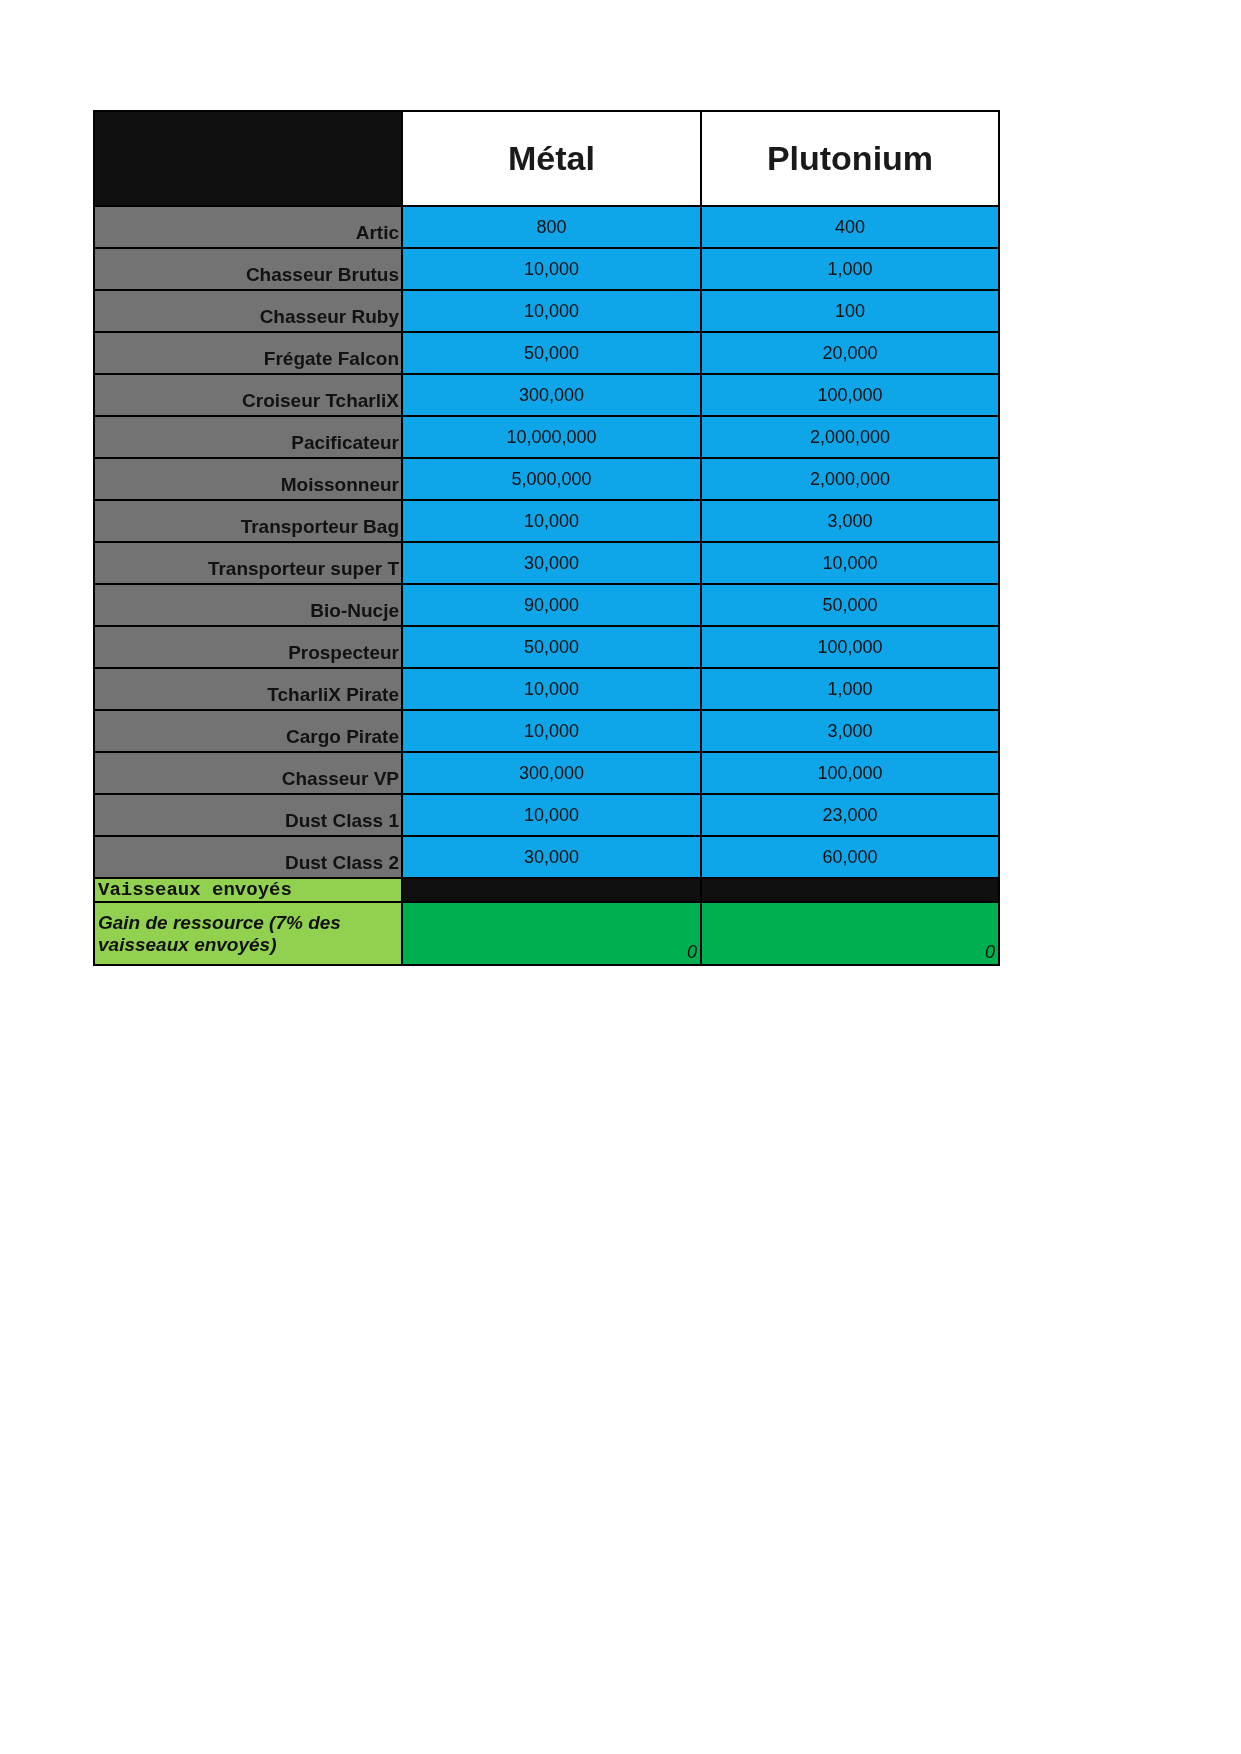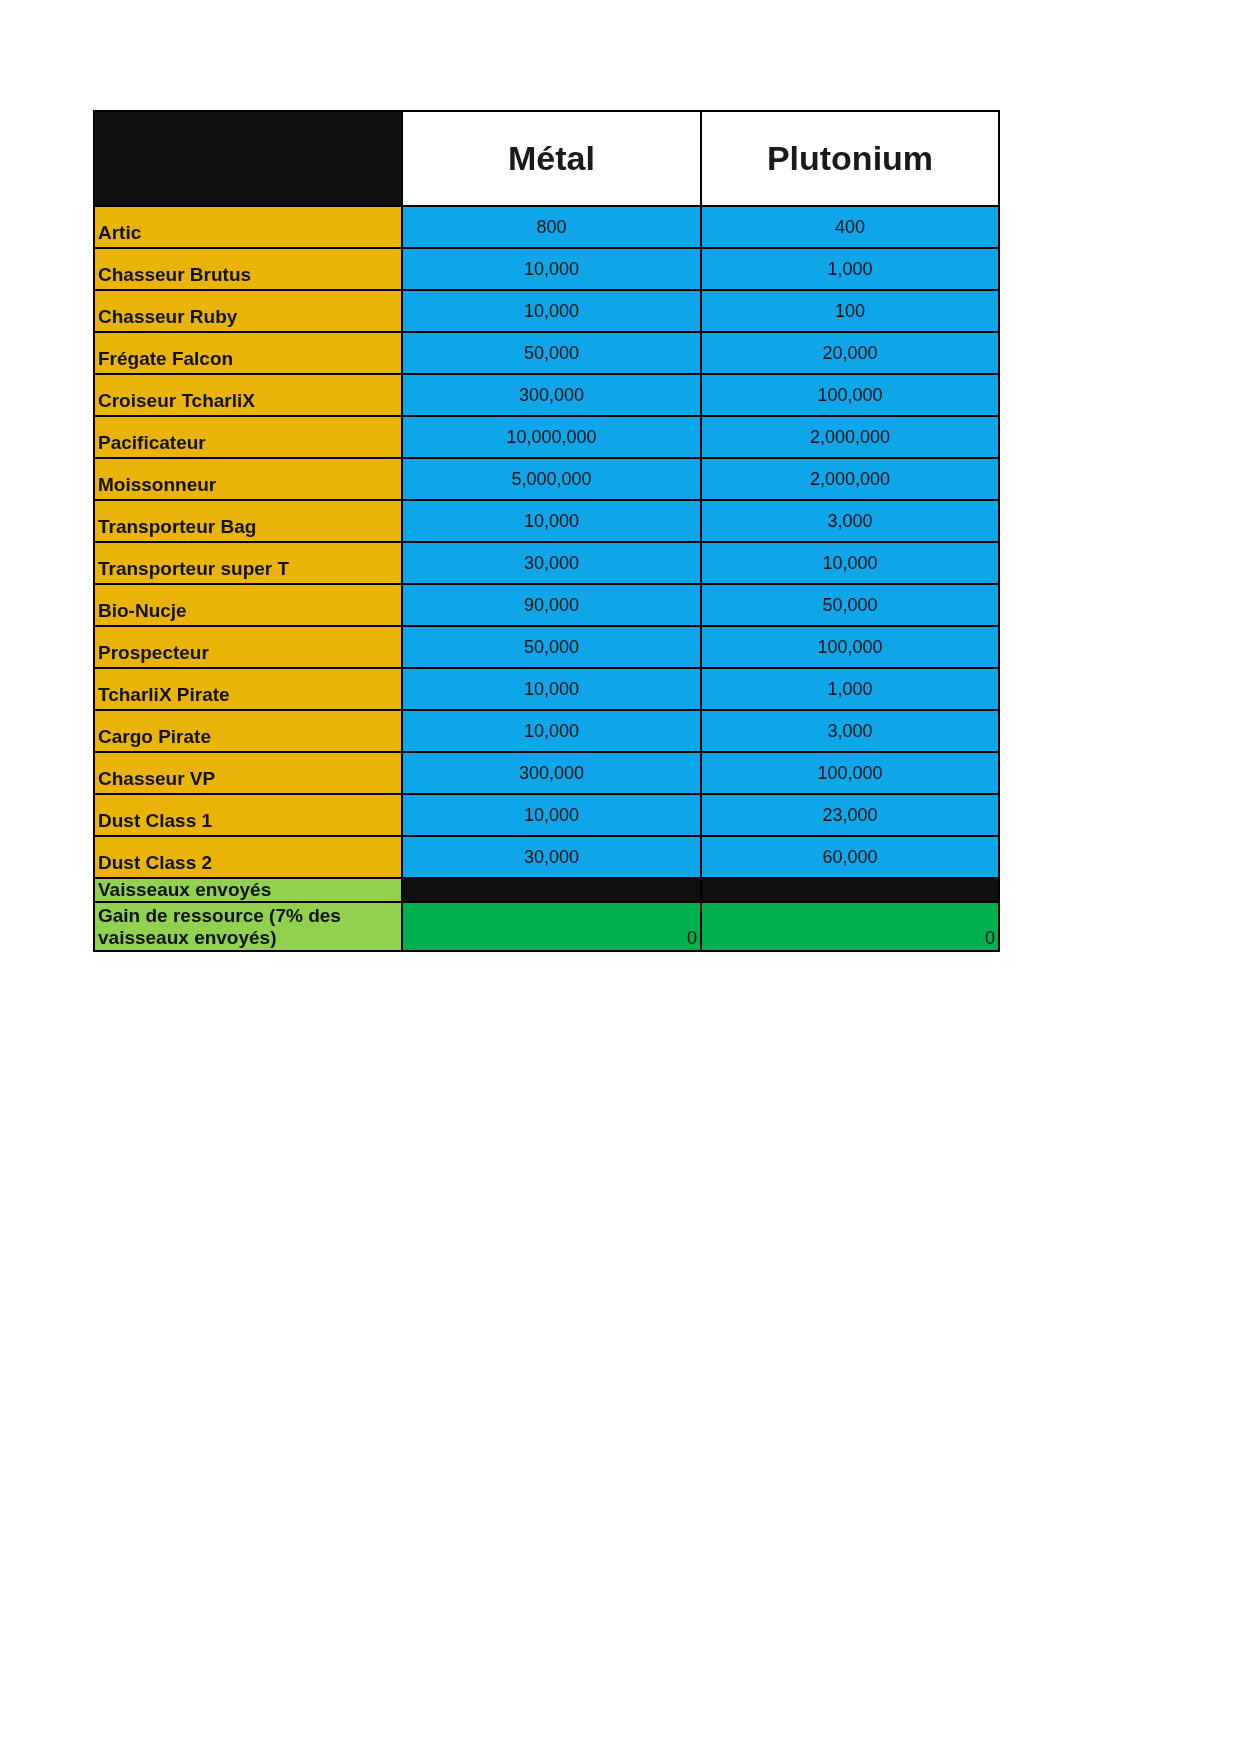--- a/index.html
+++ b/index.html
@@ -27,24 +27,24 @@
   th.corner-cell { background: #0f0f0f; }
   th.col-head {
     background: #ffffff;
     font-weight: bold;
     font-size: 34px;
     text-align: center;
     vertical-align: middle;
     color: #1a1a1a;
   }
   td.row-label {
-    background: #eab308;
+    background: #737373;
     font-weight: bold;
     font-size: 19px;
-    text-align: left;
+    text-align: right;
     vertical-align: middle;
     padding: 12px 2px 0 3px;
   }
   td.value-cell {
     background: #0ea5e9;
     font-size: 18px;
     text-align: center;
     vertical-align: middle;
     font-weight: normal;
   }
@@ -61,22 +61,22 @@
   td.result-cell {
     background: #00B050;
     font-size: 18px;
     text-align: right;
     vertical-align: bottom;
     padding: 0 3px 1px 0;
     font-weight: normal;
   }
   tr.header-row   { height: 95px; margin-left: 24px; }
   tr.data-row     { height: 42px; }
-  tr.sent-row     { height: 22px; }
-  tr.gain-row     { height: 49px; }
+  tr.sent-row     { height: 22px; font-family: Liberation Mono, monospace; }
+  tr.gain-row     { height: 63px; font-style: italic; }
 </style>
 </head>
 <body>
 
 <table class="sheet">
   <colgroup>
     <col style="width:308px">
     <col style="width:299px">
     <col style="width:298px">
   </colgroup>

